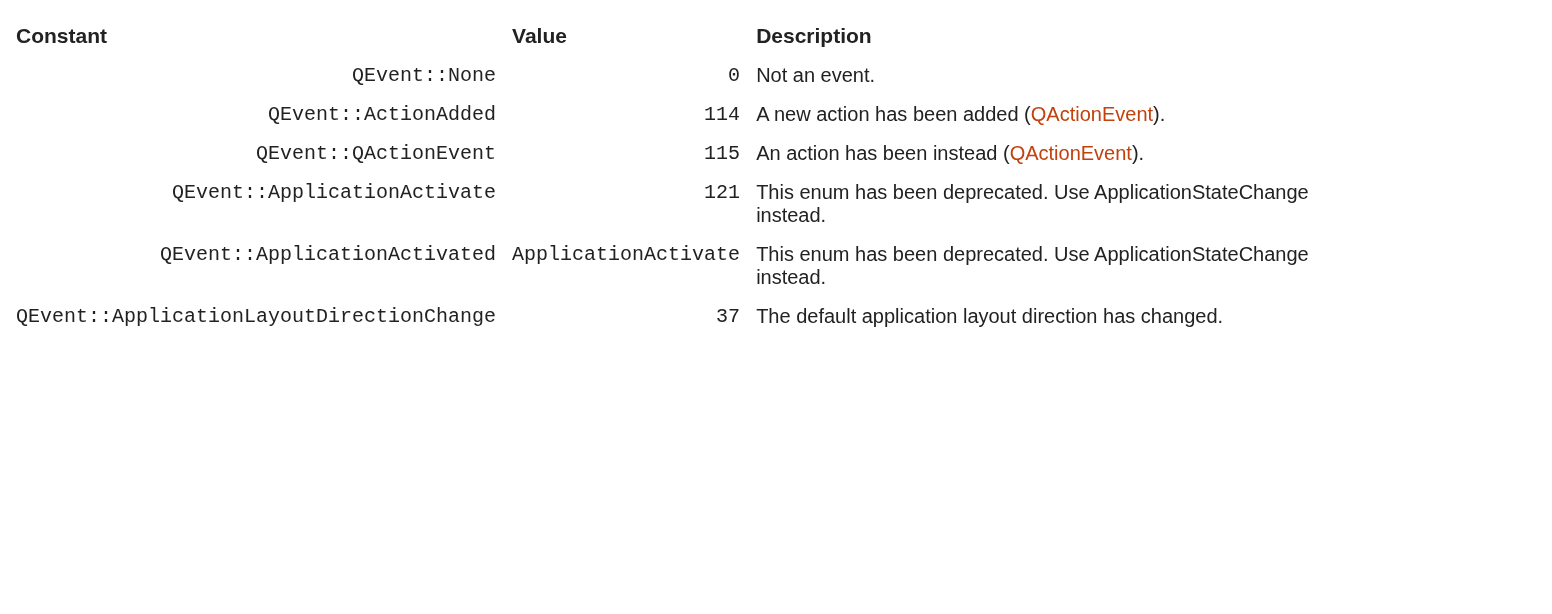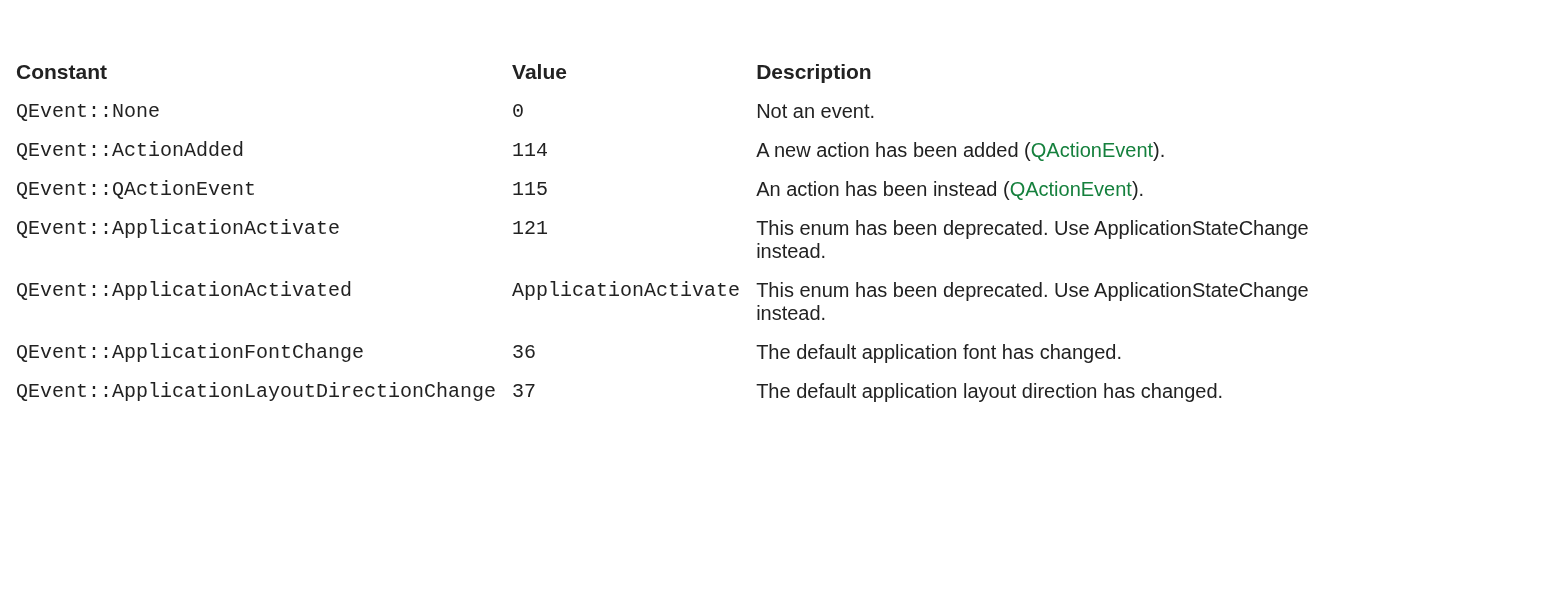--- a/index.html
+++ b/index.html
@@ -6,41 +6,41 @@
       margin: 0;
       padding: 16px;
       font-family: "Segoe UI", Arial, sans-serif;
       font-size: 20px;
       color: #222;
       background: #fff;
     }
     table {
       border-collapse: collapse;
       width: auto;
-      margin-top: 36px;
     }
     th, td {
       text-align: left;
       vertical-align: top;
       padding: 8px 16px 8px 0;
     }
     th {
       font-weight: 700;
       font-size: 21px;
     }
     td.const, td.value {
       font-family: Consolas, "Courier New", monospace;
       font-size: 20px;
       white-space: nowrap;
+      text-align: right;
     }
     td.desc {
       max-width: 600px;
     }
     a.ref {
-      color: #15803d;
+      color: #c2410c;
       text-decoration: none;
     }
   </style>
 </head>
 <body>
 
 <table>
   <thead>
     <tr>
       <th>Constant</th>
@@ -68,23 +68,18 @@
         <td class="const">QEvent::ApplicationActivate</td>
         <td class="value">121</td>
         <td class="desc"><span>This enum has been deprecated. Use ApplicationStateChange instead.</span></td>
       </tr>
       <tr>
         <td class="const">QEvent::ApplicationActivated</td>
         <td class="value">ApplicationActivate</td>
         <td class="desc"><span>This enum has been deprecated. Use ApplicationStateChange instead.</span></td>
       </tr>
       <tr>
-        <td class="const">QEvent::ApplicationFontChange</td>
-        <td class="value">36</td>
-        <td class="desc"><span>The default application font has changed.</span></td>
-      </tr>
-      <tr>
         <td class="const">QEvent::ApplicationLayoutDirectionChange</td>
         <td class="value">37</td>
         <td class="desc"><span>The default application layout direction has changed.</span></td>
       </tr>
     </tbody>
 </table>
 
 </body></html>

